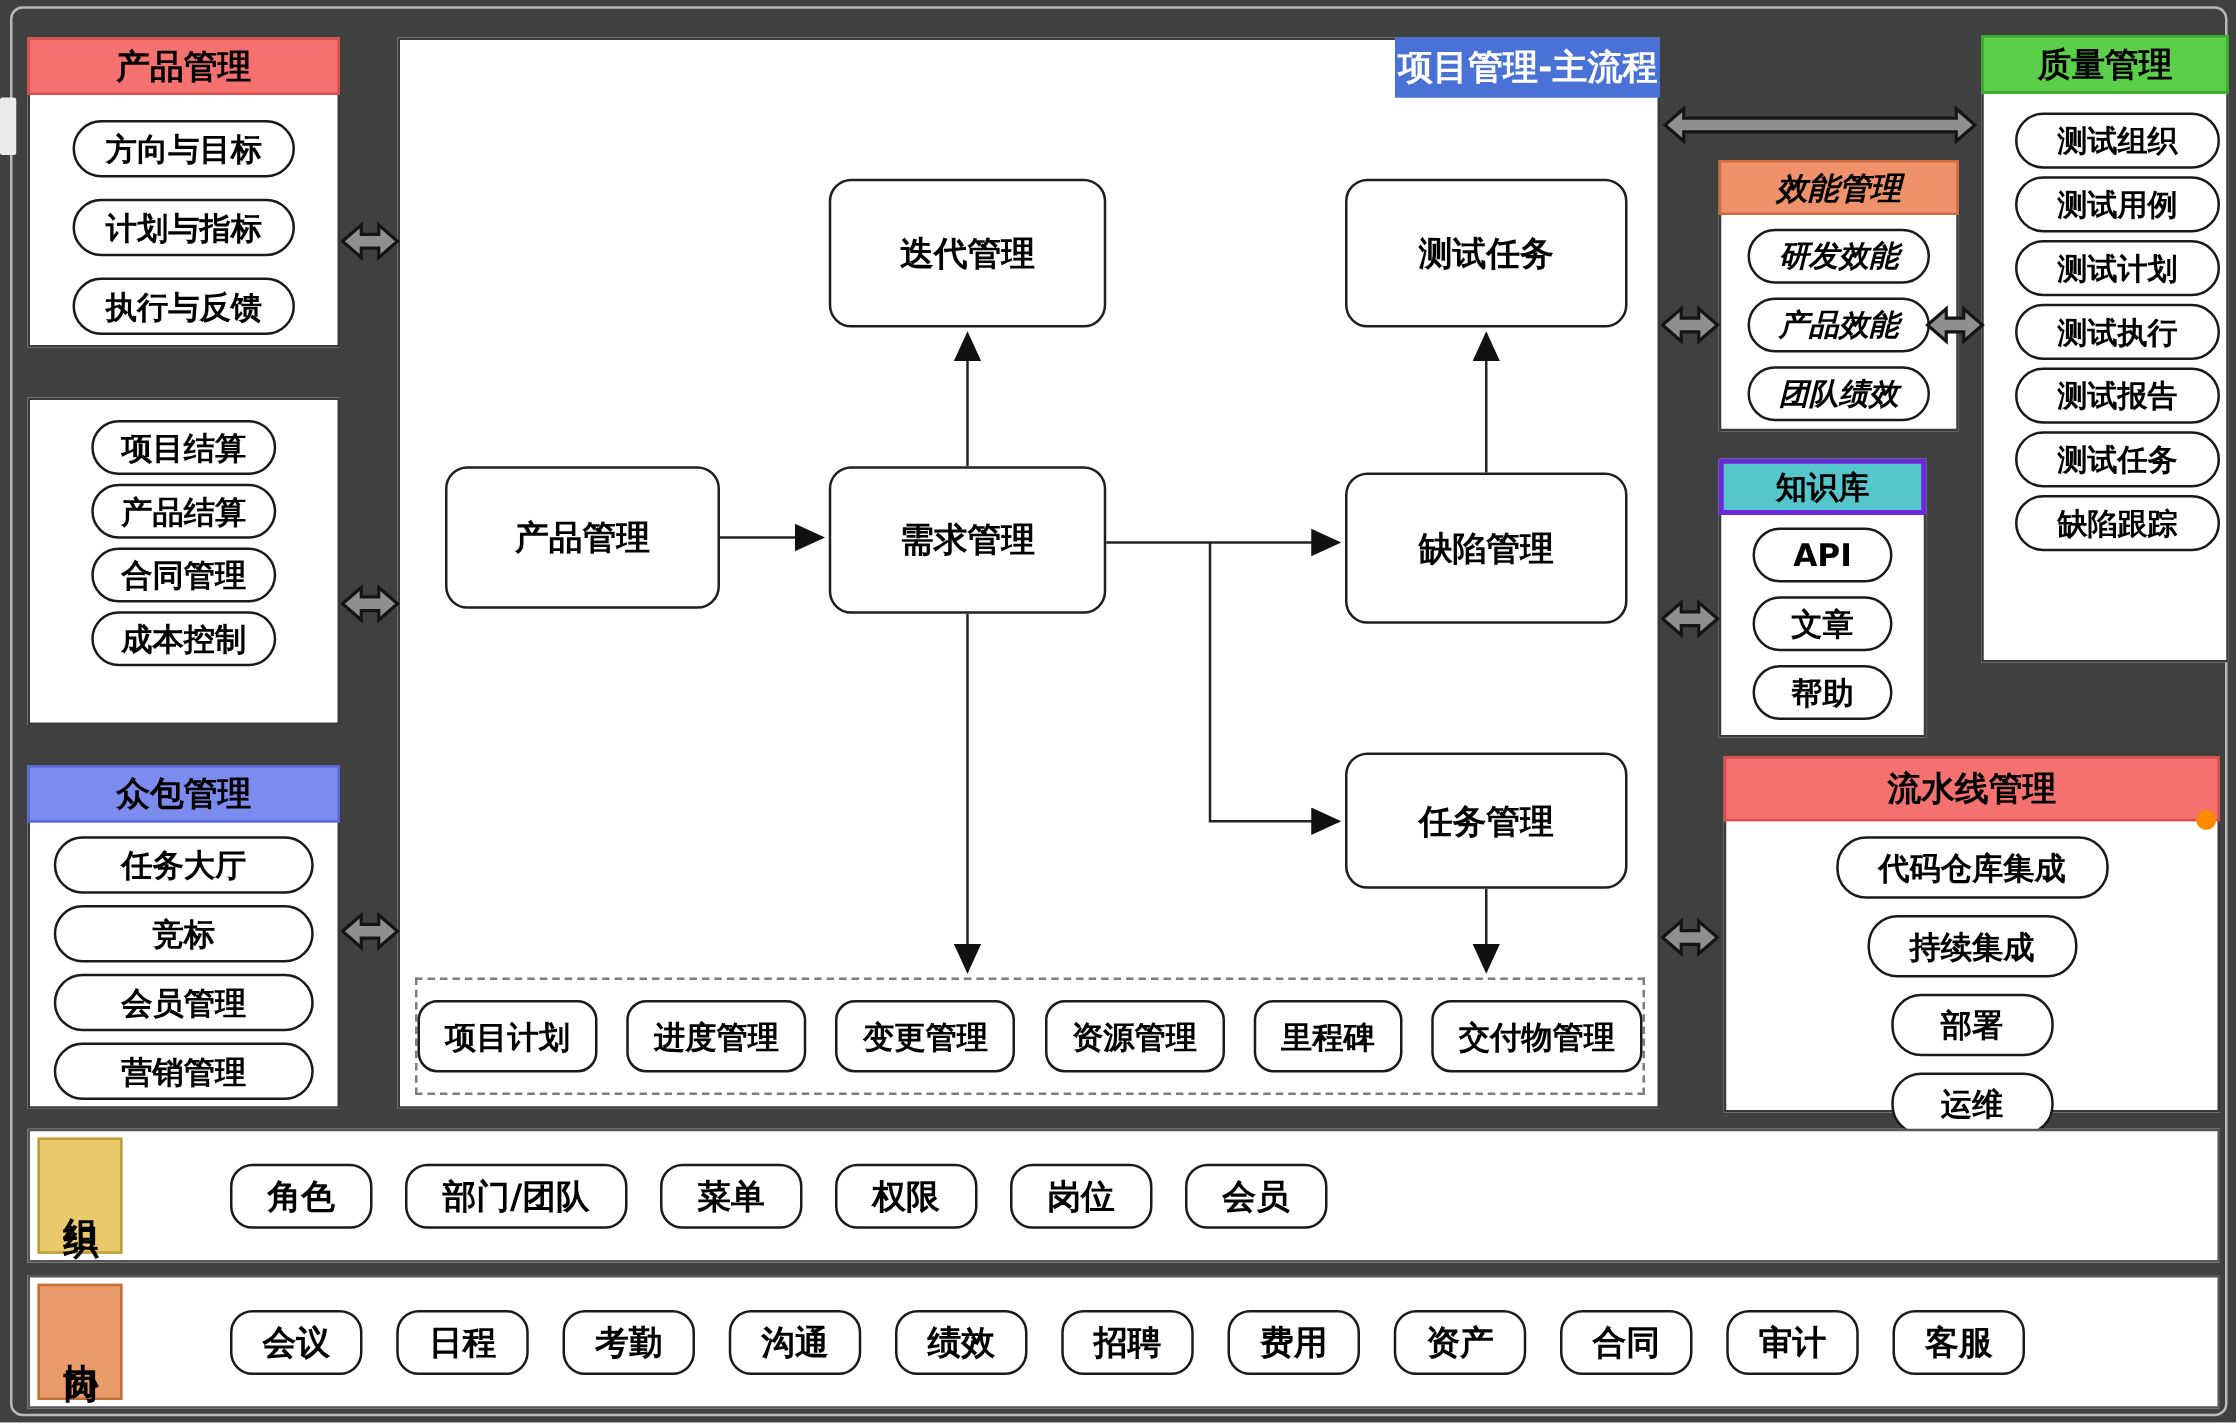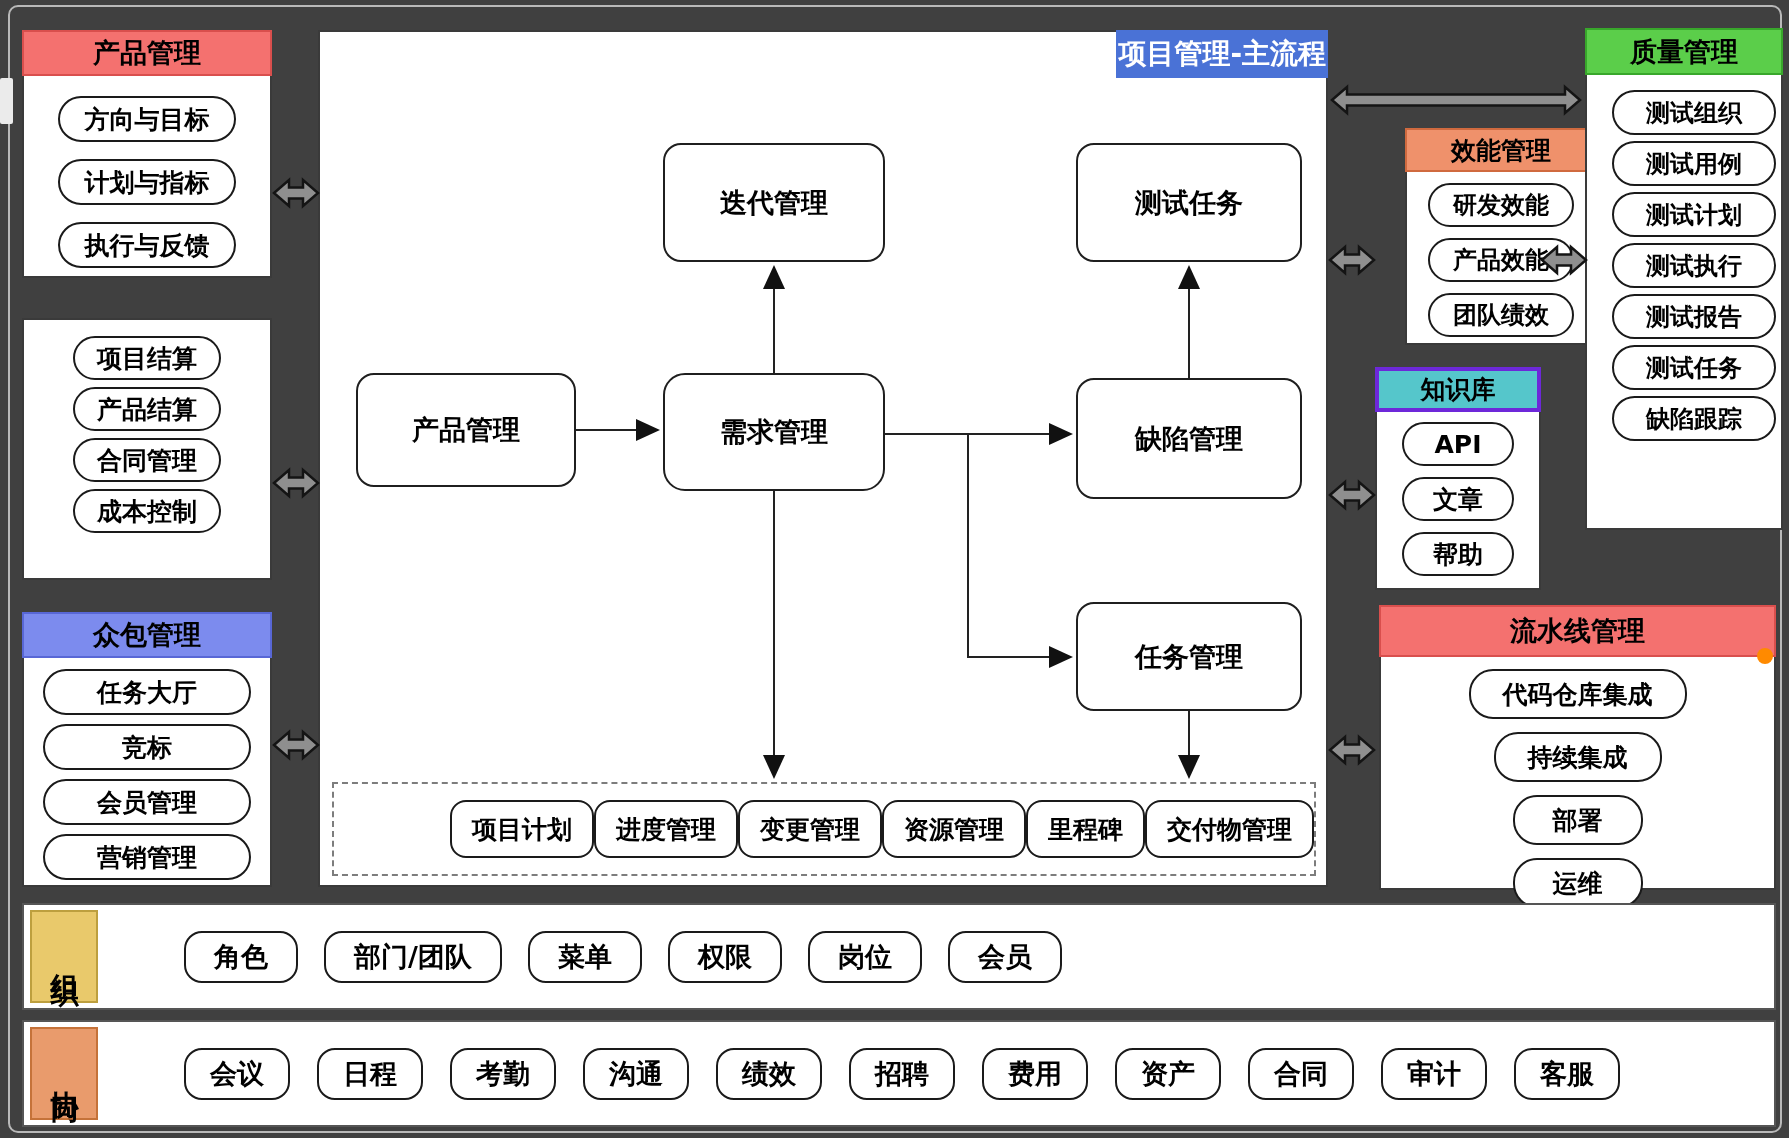--- a/index.html
+++ b/index.html
@@ -48,21 +48,21 @@
   .body-pipe{padding-top:12px;gap:13px;}
 
   
   .main-panel{left:318px;top:30px;width:1010px;height:857px;align-items:flex-end;}
   .main-hdr{background:#4A72D6;border:2px solid #4A72D6;height:48px;color:#fff;font-size:28px;}
   .flow-node{position:absolute;background:#fff;border:2px solid #1f1f1f;border-radius:18px;
              display:flex;align-items:center;justify-content:center;font-size:27px;font-weight:bold;
              box-sizing:border-box;z-index:3;}
   .dashed-box{position:absolute;left:332px;top:782px;width:984px;height:94px;
               border:2px dashed #7d7d7d;box-sizing:border-box;display:flex;align-items:center;
-              justify-content:flex-end;gap:0;z-index:3;}
+              justify-content:space-between;gap:10px;z-index:3;}
 
   
   .bottom-row{position:absolute;left:22px;width:1754px;height:107px;border:2px solid #555;
               background:#fff;box-sizing:border-box;display:flex;align-items:center;padding-left:48px;}
   .row-label{position:absolute;left:6px;top:5px;width:68px;height:93px;
              display:flex;align-items:center;justify-content:center;
              writing-mode:vertical-lr;text-orientation:upright;
              font-size:28px;font-weight:bold;letter-spacing:6px;box-sizing:border-box;}
   .label-yellow{background:#E9C96B;border:2px solid #BD9F3E;}
   .label-orange{background:#E99B6C;border:2px solid #C57239;}
@@ -110,34 +110,34 @@
   </div>
 
   <div class="panel main-panel">
     <div class="panel-h main-hdr">项目管理-主流程</div>
     <div class="panel-body"></div>
   </div>
 
   <div class="flow-node" style="left:663px;top:143px;width:222px;height:119px;">迭代管理</div>
   <div class="flow-node" style="left:1076px;top:143px;width:226px;height:119px;">测试任务</div>
   <div class="flow-node" style="left:356px;top:373px;width:220px;height:114px;">产品管理</div>
-  <div class="flow-node" style="left:663px;top:373px;width:222px;height:118px;border-radius:22px;">需求管理</div>
+  <div class="flow-node" style="left:663px;top:373px;width:222px;height:118px;">需求管理</div>
   <div class="flow-node" style="left:1076px;top:378px;width:226px;height:121px;">缺陷管理</div>
   <div class="flow-node" style="left:1076px;top:602px;width:226px;height:109px;">任务管理</div>
 
   <div class="dashed-box">
       <div class="pill pill-sub">项目计划</div>
       <div class="pill pill-sub">进度管理</div>
       <div class="pill pill-sub">变更管理</div>
       <div class="pill pill-sub">资源管理</div>
       <div class="pill pill-sub">里程碑</div>
       <div class="pill pill-sub">交付物管理</div>
     </div>
 
-  <div class="panel" style="left:1405px;top:128px;width:192px;height:217px;">
+  <div class="panel" style="left:1375px;top:128px;width:192px;height:217px;font-style:italic;">
     <div class="panel-h hdr-orange" style="font-size:25px;">效能管理</div>
     <div class="panel-body body-perf">
         <div class="pill pill-perf">研发效能</div>
         <div class="pill pill-perf">产品效能</div>
         <div class="pill pill-perf">团队绩效</div>
       </div>
   </div>
 
   <div class="panel" style="left:1375px;top:367px;width:166px;height:223px;">
     <div class="panel-h hdr-teal" style="font-size:25px;">知识库</div>

